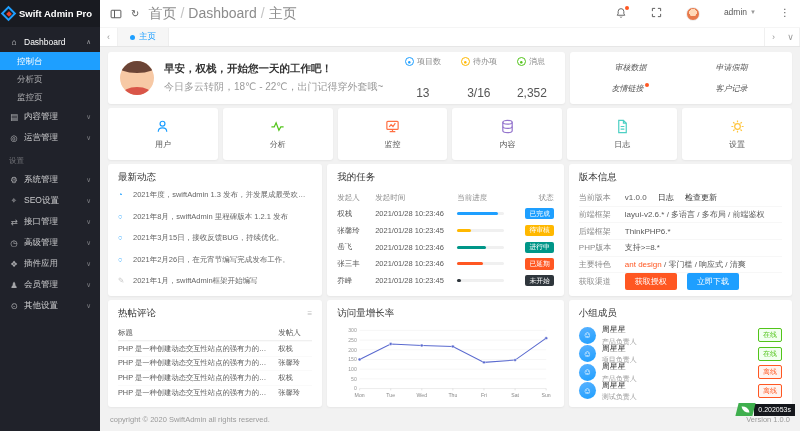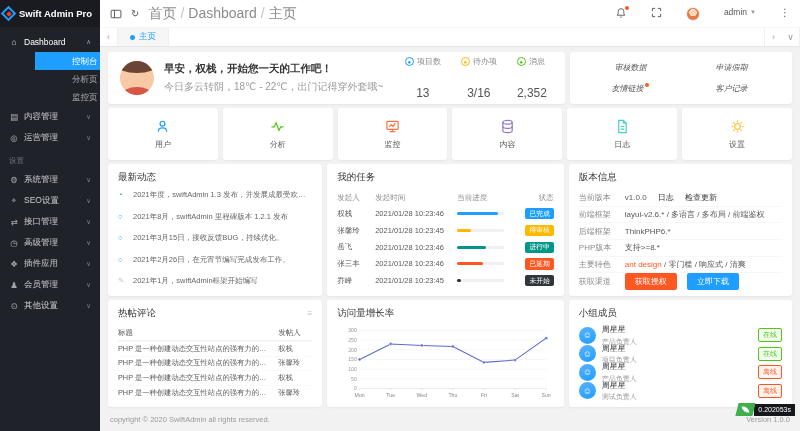--- a/index.html
+++ b/index.html
@@ -10,21 +10,21 @@
   
   .sidebar{width:100px;flex-shrink:0;background:#20222A;color:rgba(255,255,255,.75);display:flex;flex-direction:column;overflow:hidden;}
   .logo{height:27px;background:#191b21;display:flex;align-items:center;gap:5px;padding:0 3px;color:#fff;font-weight:bold;font-size:9.5px;flex-shrink:0;white-space:nowrap;}
   .logo-diamond{width:11px;height:11px;position:relative;flex-shrink:0;}
   .logo-diamond::before{content:"";position:absolute;inset:0;border:2px solid #1E9FFF;transform:rotate(45deg);}
   .logo-diamond::after{content:"";position:absolute;inset:3.5px;background:#e8422e;transform:rotate(45deg);}
   .menu{padding-top:4px;}
   .side-item{height:21px;display:flex;align-items:center;gap:5px;padding:0 9px;font-size:8.5px;cursor:pointer;white-space:nowrap;}
   .side-item .micon{width:10px;text-align:center;font-size:8.5px;opacity:.8;flex-shrink:0;}
   .side-item .caret{margin-left:auto;font-size:6.5px;opacity:.55;}
-  .side-sub{height:18px;line-height:18px;padding-left:37px;font-size:8.5px;color:rgba(255,255,255,.6);cursor:pointer;white-space:nowrap;margin-left:35px;}
+  .side-sub{height:18px;line-height:18px;padding-left:17px;font-size:8.5px;color:rgba(255,255,255,.6);cursor:pointer;white-space:nowrap;}
   .side-sub.active{background:#1E9FFF;color:#fff;}
   .side-section{padding:8px 9px 3px;font-size:7.5px;color:rgba(255,255,255,.35);}
 
   
   .main{flex:1;display:flex;flex-direction:column;position:relative;background:#f2f2f2;min-width:0;}
   .topbar{height:27px;background:#fff;display:flex;align-items:center;padding:0 10px;gap:9px;flex-shrink:0;}
   .tico{color:#595959;font-size:10px;cursor:pointer;display:flex;align-items:center;}
   .breadcrumb{display:flex;gap:4px;color:#8c8c8c;font-size:14px;}
   .breadcrumb .sep{color:#c4c4c4;}
   .topbar-right{margin-left:auto;display:flex;align-items:flex-start;gap:24px;}

